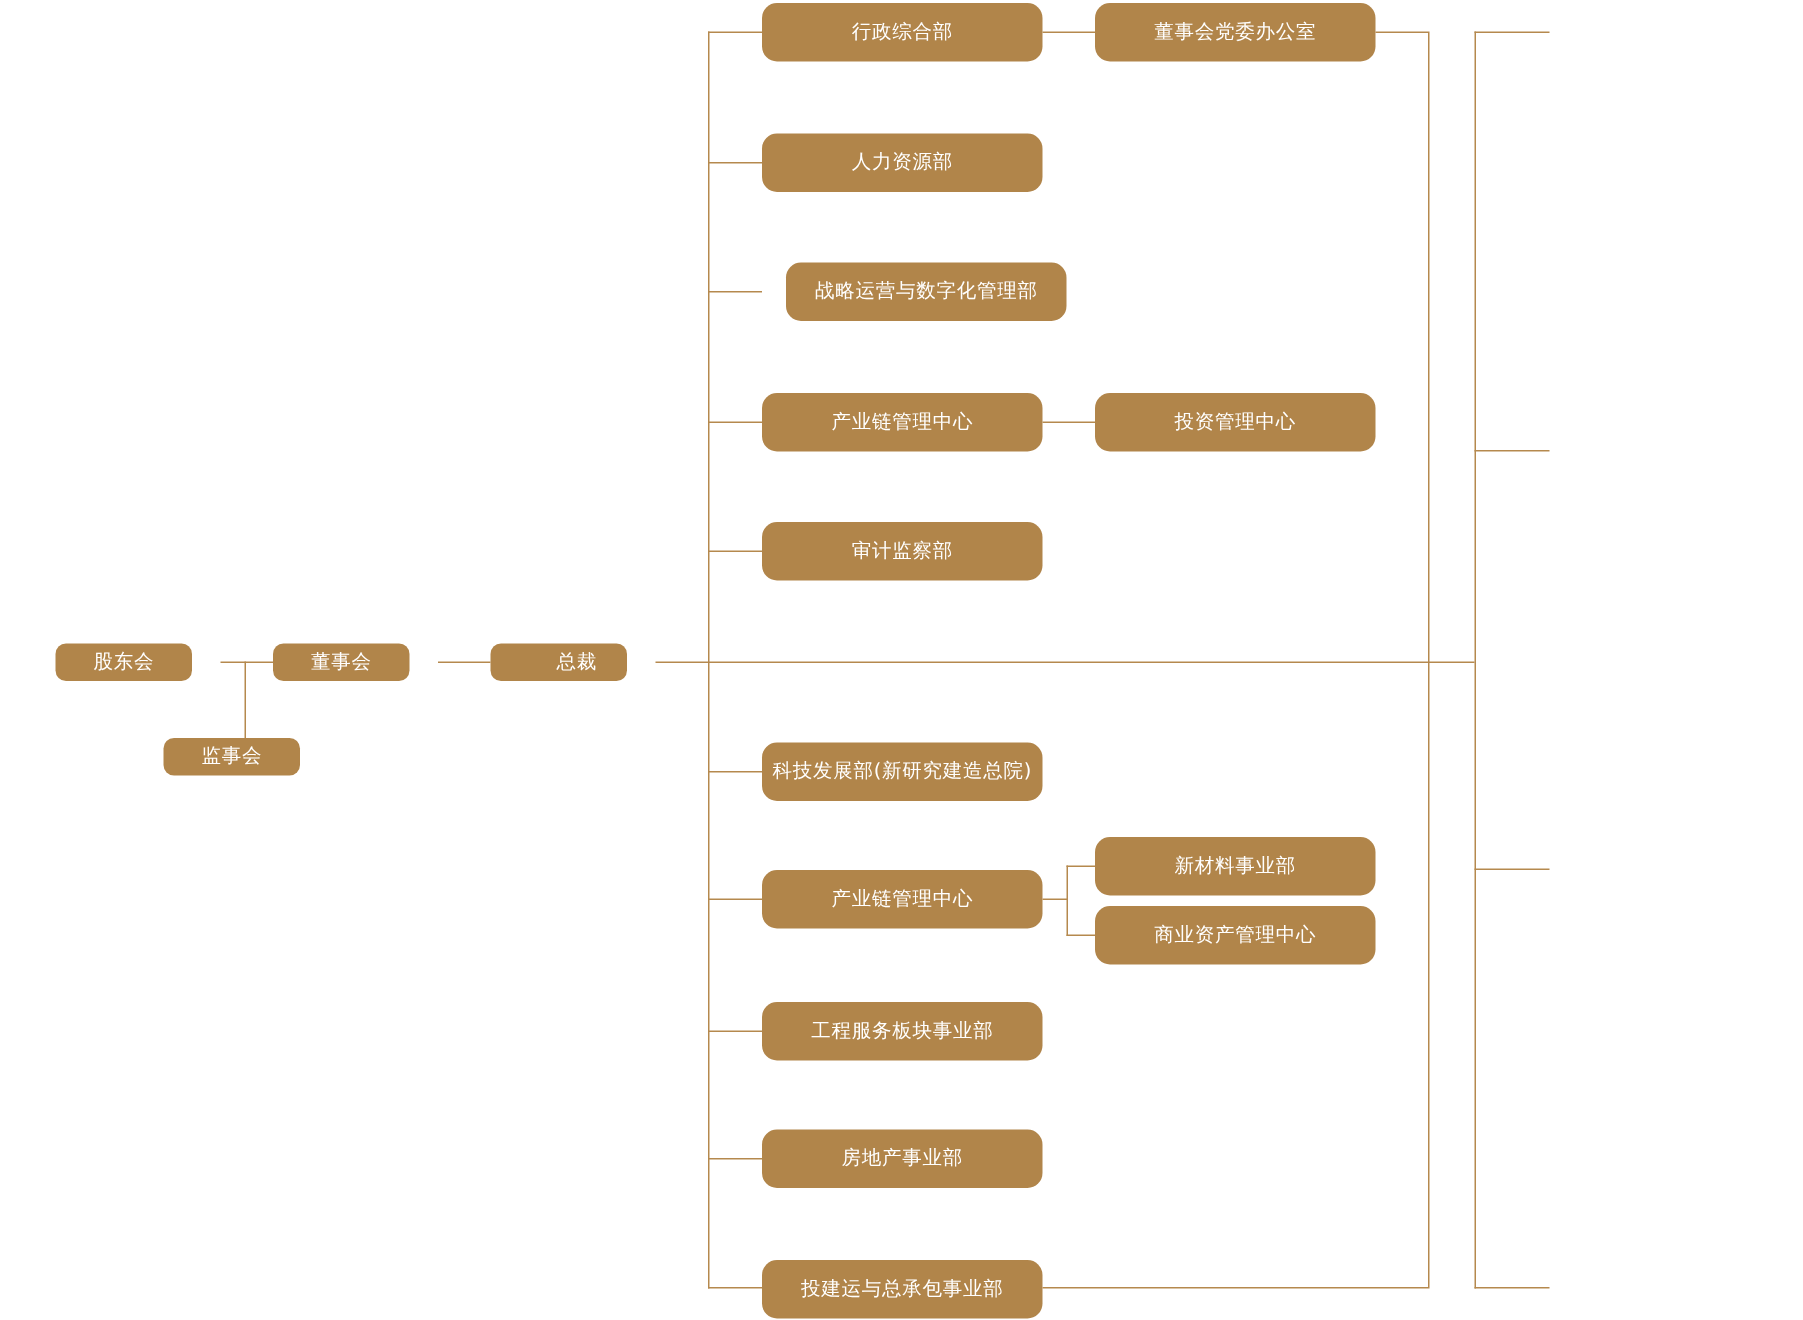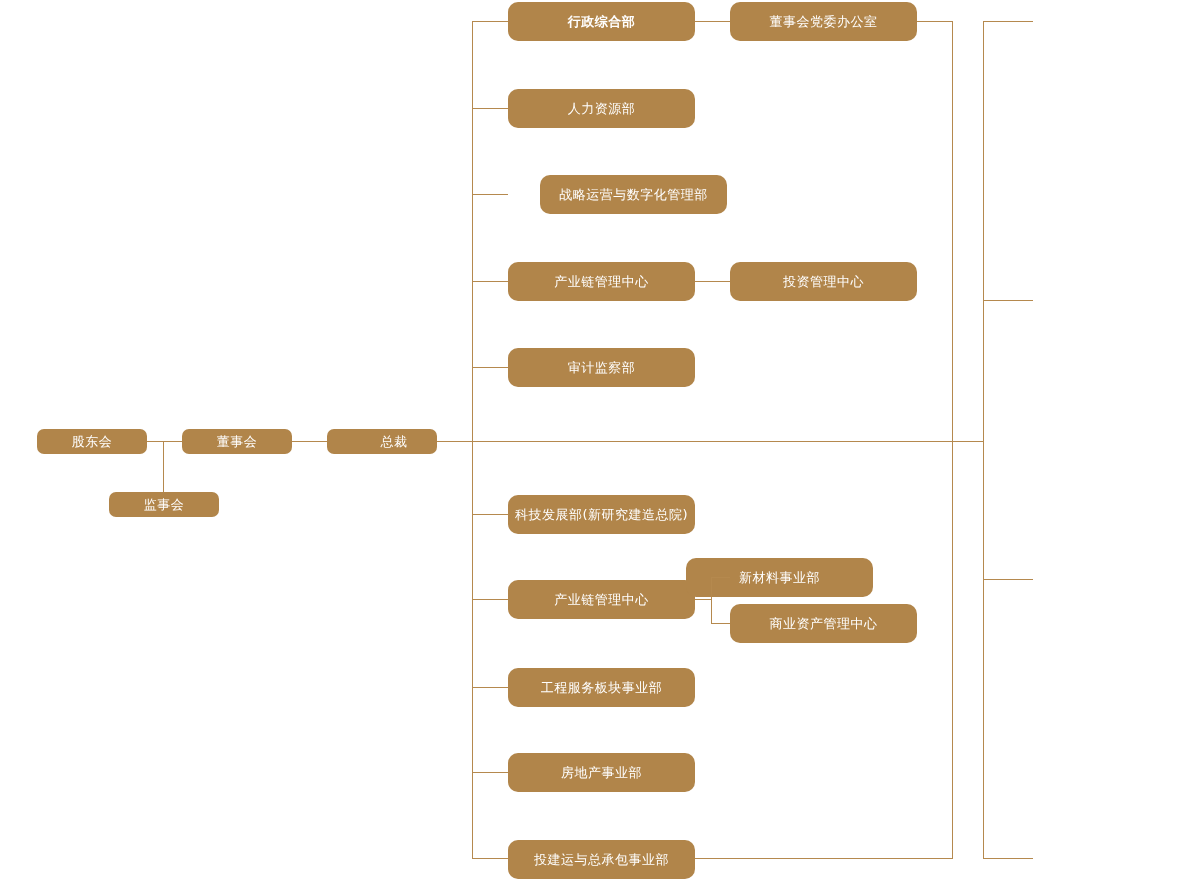--- a/index.html
+++ b/index.html
@@ -27,21 +27,21 @@
     display: flex;
     align-items: center;
     justify-content: center;
     text-align: center;
     font-size: 13px;
     letter-spacing: 0.5px;
     line-height: 1;
     white-space: nowrap;
   }
   .node.small {
-    width: 110px;
+    width: 91px;
     height: 25px;
     border-radius: 7px;
   }
   .node.med {
     width: 187px;
     height: 39px;
     border-radius: 10px;
   }
 
   .hline {
@@ -58,34 +58,34 @@
 </head>
 <body>
 
 <div class="canvas">
 
   <div class="node small" style="left:37px; top:429px;">股东会</div>
   <div class="node small" style="left:182px; top:429px;text-align:right;">董事会</div>
   <div class="node small" style="left:327px; top:429px;padding-left:24px;">总裁</div>
   <div class="node small" style="left:109px; top:492px;">监事会</div>
 
-  <div class="node med" style="left:508px; top:2px;font-weight:bold;">行政综合部</div>
+  <div class="node med" style="left:508px; top:2px;">行政综合部</div>
   <div class="node med" style="left:508px; top:89px;">人力资源部</div>
-  <div class="node med" style="left:540px; top:175px;">战略运营与数字化管理部</div>
+  <div class="node med" style="left:524px; top:175px;">战略运营与数字化管理部</div>
   <div class="node med" style="left:508px; top:262px;">产业链管理中心</div>
   <div class="node med" style="left:508px; top:348px;">审计监察部</div>
   <div class="node med" style="left:508px; top:495px;">科技发展部(新研究建造总院)</div>
   <div class="node med" style="left:508px; top:668px;">工程服务板块事业部</div>
   <div class="node med" style="left:508px; top:580px;">产业链管理中心</div>
   <div class="node med" style="left:508px; top:753px;">房地产事业部</div>
   <div class="node med" style="left:508px; top:840px;">投建运与总承包事业部</div>
 
   <div class="node med" style="left:730px; top:2px;">董事会党委办公室</div>
   <div class="node med" style="left:730px; top:262px;">投资管理中心</div>
-  <div class="node med" style="left:686px; top:558px;">新材料事业部</div>
+  <div class="node med" style="left:730px; top:558px;">新材料事业部</div>
   <div class="node med" style="left:730px; top:604px;">商业资产管理中心</div>
 
   <div class="hline" style="left:147px; top:441px; width:35px;"></div>
   <div class="hline" style="left:292px; top:441px; width:35px;"></div>
   <div class="vline" style="left:163px; top:441px; height:51px;"></div>
 
   <div class="hline" style="left:437px; top:441px; width:546px;"></div>
 
   <div class="vline" style="left:472px; top:21px; height:838px;"></div>
   <div class="hline" style="left:472px; top:21px;  width:36px;"></div>

